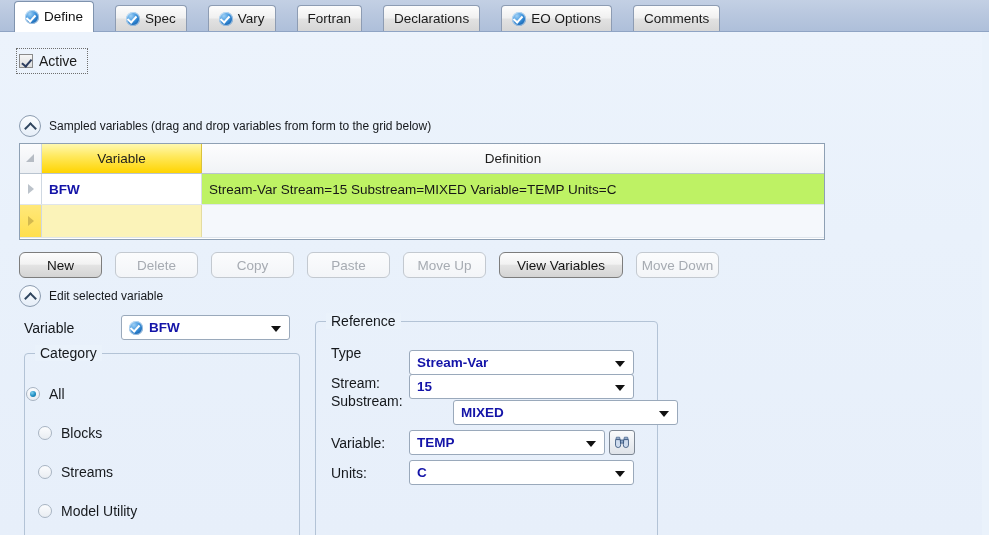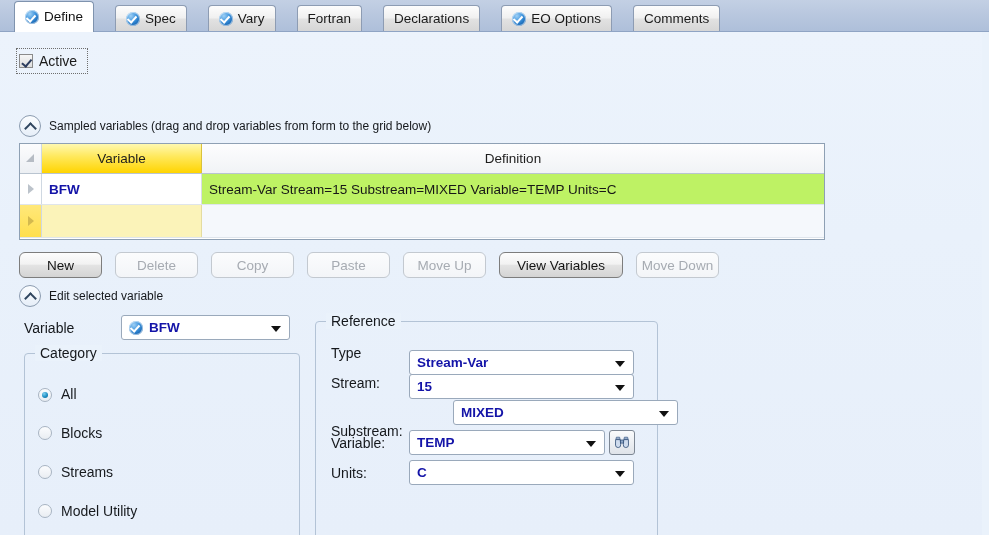--- a/index.html
+++ b/index.html
@@ -466,21 +466,21 @@
 
   <div class="field-label" style="left:24px; top:288px;">Variable</div>
   <div class="combo" style="left:121px; top:283px; width:169px;">
     <span class="chk"></span>
     <span>BFW</span>
     <span class="caret"></span>
   </div>
 
   <div class="groupbox" style="left:24px; top:321px; width:276px; height:214px;">
     <span class="gb-title">Category</span>
-    <div class="radio-item" style="left:13px; top:32px;align-items:flex-end;">
+    <div class="radio-item" style="left:1px; top:32px;">
       <span class="radio checked"></span>
       <span>All</span>
     </div>
     <div class="radio-item" style="left:13px; top:71px;">
       <span class="radio"></span>
       <span>Blocks</span>
     </div>
     <div class="radio-item" style="left:13px; top:110px;">
       <span class="radio"></span>
       <span>Streams</span>
@@ -500,21 +500,21 @@
       <span>Stream-Var</span>
       <span class="caret"></span>
     </div>
 
     <div class="field-label" style="left:15px; top:53px;">Stream:</div>
     <div class="combo" style="left:93px; top:52px; width:225px;">
       <span>15</span>
       <span class="caret"></span>
     </div>
 
-    <div class="field-label" style="left:15px; top:101px;">Substream:</div>
+    <div class="field-label" style="left:15px; top:71px;">Substream:</div>
     <div class="combo" style="left:93px; top:78px; width:225px;margin-left:44px;">
       <span>MIXED</span>
       <span class="caret"></span>
     </div>
 
     <div class="field-label" style="left:15px; top:113px;">Variable:</div>
     <div class="combo" style="left:93px; top:108px; width:196px;">
       <span>TEMP</span>
       <span class="caret"></span>
     </div>

